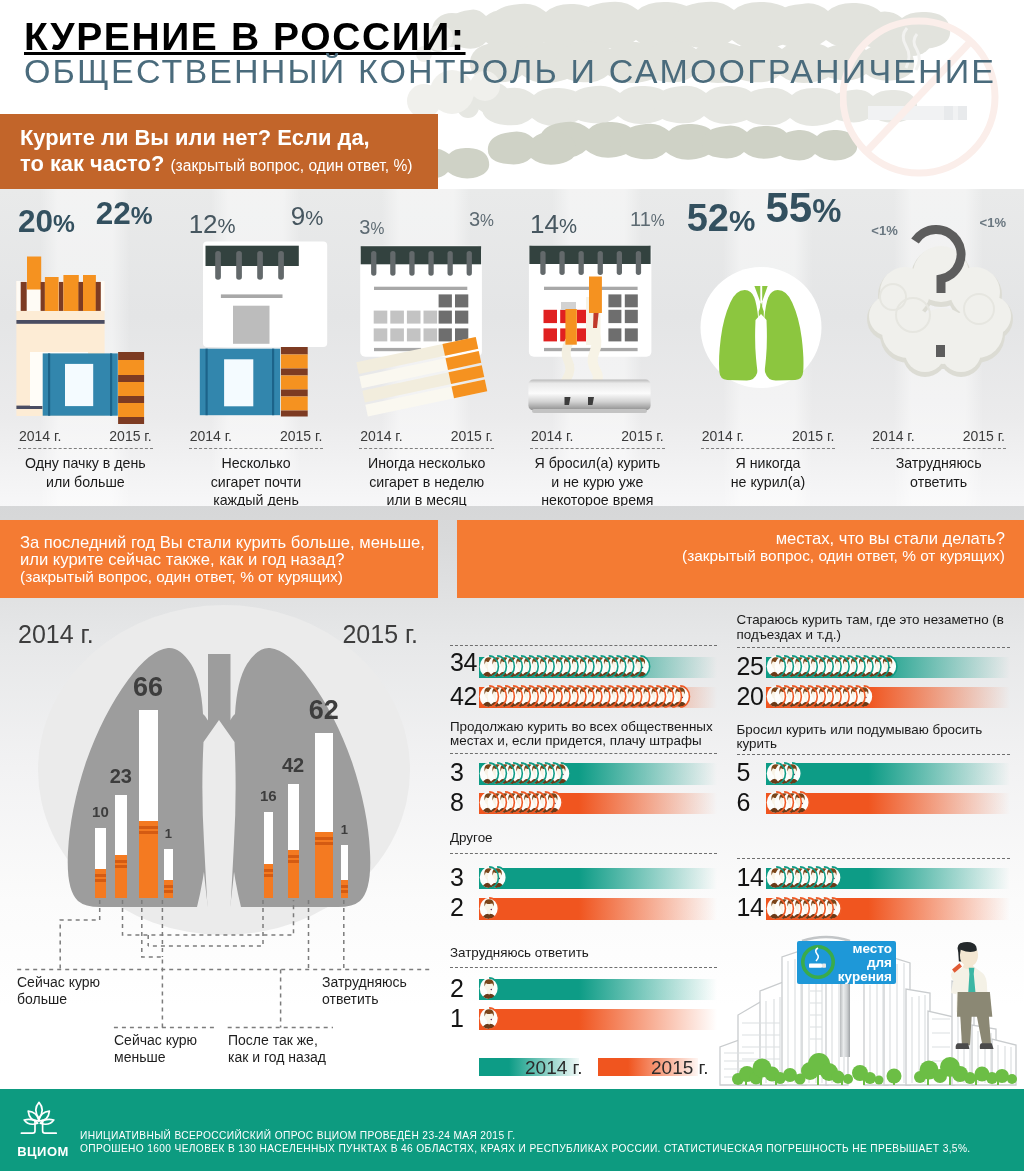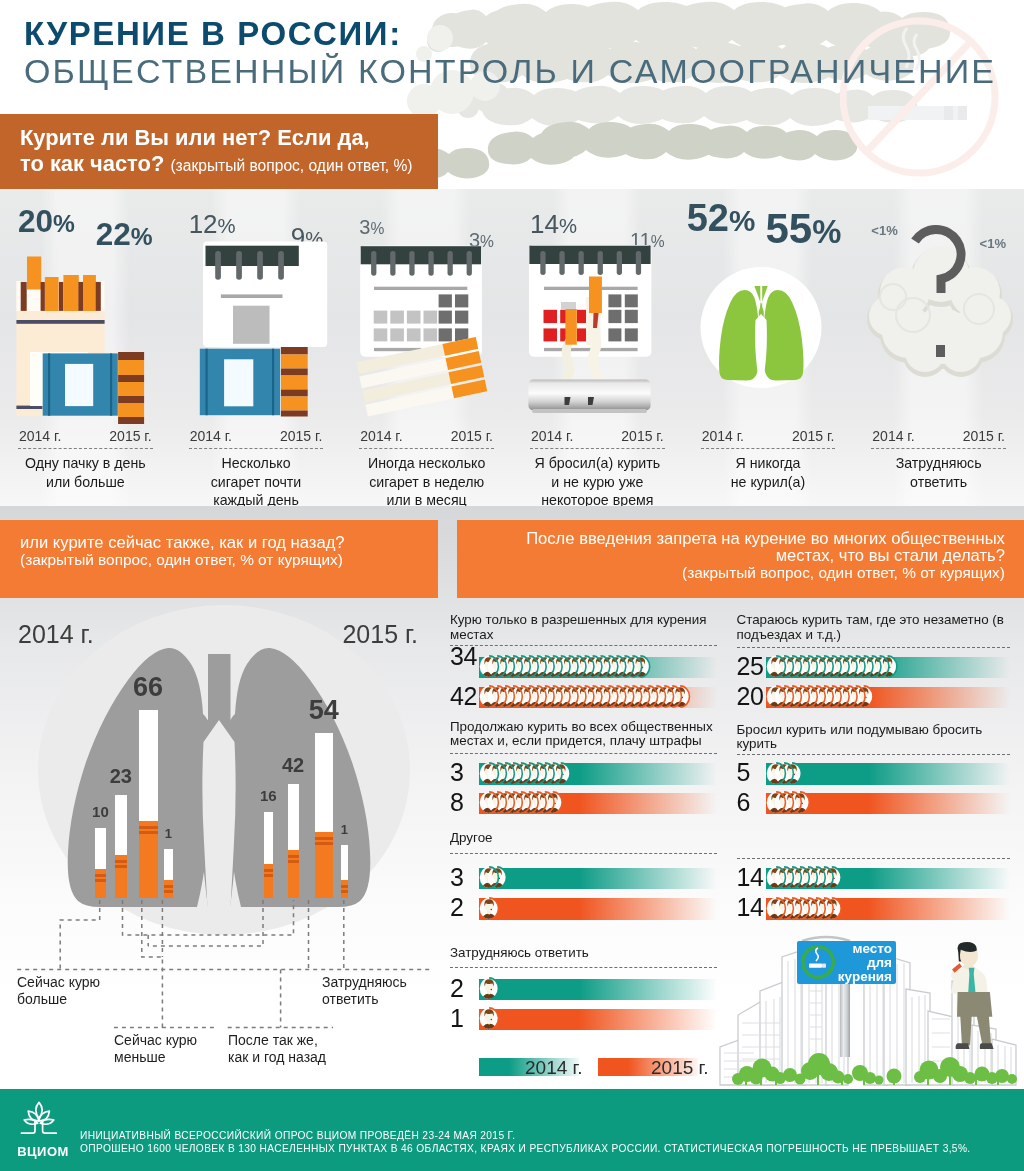--- a/index.html
+++ b/index.html
@@ -3,41 +3,41 @@
 <meta charset="utf-8">
 <style>
   html,body{margin:0;padding:0;}
   body{width:1024px;height:1171px;font-family:"Liberation Sans",sans-serif;background:#fff;overflow:hidden;}
   .page{position:relative;width:1024px;height:1171px;background:#fff;}
 
   
   .header{position:absolute;left:0;top:0;width:1024px;height:200px;overflow:hidden;background:#fff;}
   .smoke-svg{position:absolute;left:0;top:0;}
   .nosmoke{position:absolute;left:840px;top:0px;}
-  .title1{position:absolute;left:24px;top:15px;font-size:33px;font-weight:bold;color:#0c4a6e;letter-spacing:1.6px;}
+  .title1{position:absolute;left:24px;top:15px;font-size:39px;font-weight:bold;color:#000000;letter-spacing:1.6px;text-decoration:underline;}
   .title2{position:absolute;left:24px;top:52px;font-size:34px;font-weight:normal;color:#4a6b7c;letter-spacing:2.15px;}
 
   
   .qbox1{position:absolute;left:0;top:113.5px;width:438px;height:75px;background:#c2652a;}
   .qbox1 .l1{position:absolute;left:20px;top:11.5px;font-size:21.9px;font-weight:bold;color:#fff;line-height:25px;}
   .qbox1 .l2{position:absolute;left:20px;top:37px;font-size:21.9px;font-weight:bold;color:#fff;line-height:25px;white-space:nowrap;}
   .qbox1 .note{font-size:15.6px;font-weight:normal;}
 
   
   .cols{position:absolute;left:0;top:189px;width:1024px;height:317px;overflow:hidden;}
   .colbg{position:absolute;left:0;top:0;width:1024px;height:317px;
     background:linear-gradient(to bottom, #e9eaea 0%, #e4e5e6 40%, #ebebec 72%, #f7f7f8 100%);}
   .colbg::after{content:"";position:absolute;left:0;top:0;width:1024px;height:317px;
     background:repeating-linear-gradient(to right,
       rgba(255,255,255,0.0) 0px, rgba(255,255,255,0.0) 40px,
       rgba(255,255,255,0.45) 58px, rgba(255,255,255,0.45) 112px,
       rgba(255,255,255,0.0) 130px, rgba(255,255,255,0.0) 170.66px);}
   .col{position:absolute;top:0;width:170.66px;height:317px;}
   .col .pct-l{position:absolute;left:18px;bottom:269px;line-height:1;}
-  .col .pct-r{position:absolute;right:18px;bottom:256px;line-height:1;}
+  .col .pct-r{position:absolute;right:18px;bottom:277px;line-height:1;}
   .pct{font-weight:bold;color:#33505f;}
   .pct.big{font-size:31.5px;}
   .col5 .pct.big{font-size:38px;}
   .col5 .pct-l{left:4px;}
   .col5 .pct-r{right:12px;}
   .pct.bigger{font-size:42px;font-weight:bold;}
   .pct .pctsign{font-size:0.78em;}
   .pct.mid{font-size:26px;font-weight:normal;color:#46565f;}
   .pct.sml{font-size:20px;font-weight:normal;color:#5d6a72;}
   .pct.tiny{font-size:13px;font-weight:bold;color:#6a7780;}
@@ -490,28 +490,28 @@
       <div class="dash"></div>
       <div class="clabel">Затрудняюсь
 ответить</div>
     </div>
   </div>
 
   <div class="lowerbg"></div>
 
   <div class="qbox2">
     <div class="qb-txt">
+      <div>За последний год Вы стали курить больше, меньше,</div>
       <div>или курите сейчас также, как и год назад?</div>
       <div class="qb-note">(закрытый вопрос, один ответ, % от курящих)</div>
     </div>
   </div>
 
   <div class="qbox3">
     <div class="qb-txt">
-      <div>После введения запрета на курение во многих общественных</div>
       <div>местах, что вы стали делать?</div>
       <div class="qb-note">(закрытый вопрос, один ответ, % от курящих)</div>
     </div>
   </div>
 
   <div class="lungs">
     <svg width="440" height="400" viewBox="0 0 440 400" style="position:absolute;left:0;top:0">
       <ellipse cx="224" cy="168" rx="186" ry="165" fill="#ebebeb"></ellipse>
       <path d="M208 52 L230.5 52 L230.5 118 Q238 132 239 152 Q240 210 235 260 Q232 292 230 305
                L208 305 Q206 292 203 260 Q198 210 199 152 Q200 132 208 118 Z" fill="#9d9d9d"></path>
@@ -568,21 +568,21 @@
         <div class="cigb1" style="top:70.8px"></div>
         <div class="cigb2" style="top:75.8px"></div>
       </div>
       <div class="cignum" style="left:275.5px;top:152.9px;width:35.0px;font-size:20px">42</div>
       <div class="cig" style="left:314.8px;top:130.8px;width:17.8px;height:165.4px">
         <div class="cigw"></div>
         <div class="cigo" style="top:99.0px"></div>
         <div class="cigb1" style="top:104.0px"></div>
         <div class="cigb2" style="top:109.0px"></div>
       </div>
-      <div class="cignum" style="left:302.8px;top:94.8px;width:41.8px;font-size:27px">54</div>
+      <div class="cignum" style="left:302.8px;top:94.8px;width:41.8px;font-size:27px">62</div>
       <div class="cig" style="left:340.5px;top:243.0px;width:7.5px;height:53.2px">
         <div class="cigw"></div>
         <div class="cigo" style="top:35.1px"></div>
         <div class="cigb1" style="top:40.1px"></div>
         <div class="cigb2" style="top:45.1px"></div>
       </div>
       <div class="cignum" style="left:328.5px;top:221.0px;width:31.5px;font-size:13px">1</div>
     </div>
     <svg class="dashlines" width="440" height="485" viewBox="0 0 440 485" style="position:absolute;left:0;top:0;pointer-events:none">
       <g stroke="#7c7c7c" stroke-width="1.5" fill="none" stroke-dasharray="4 4">
@@ -610,23 +610,22 @@
 больше</div>
     <div class="callout" style="left:114px;top:430px">Сейчас курю
 меньше</div>
     <div class="callout" style="left:228px;top:430px">После так же,
 как и год назад</div>
     <div class="callout" style="left:322px;top:372px">Затрудняюсь
 ответить</div>
   </div>
 
   <div class="barsarea">
-    <div class="bglabel" style="left:10.0px;top:11.0px;width:267.4px">Курю только в разрешенных для курения местах</div>
     <div class="bgdashline" style="left:10.0px;top:43.2px;width:267.4px"></div>
-    <div class="barnum" style="left:10.0px;top:42px">34</div>
+    <div class="barnum" style="left:10.0px;top:48px">34</div>
     <div class="bar teal" style="left:39.0px;top:54.5px;width:238.4px"></div>
     <div class="people" style="left:39.0px;top:53.0px"><svg width="172.4" height="25" viewBox="0 0 172.4 25">
           <use href="#personT" x="0.0" y="0"></use>
           <use href="#personT" x="7.96" y="0"></use>
           <use href="#personT" x="15.92" y="0"></use>
           <use href="#personT" x="23.88" y="0"></use>
           <use href="#personT" x="31.84" y="0"></use>
           <use href="#personT" x="39.8" y="0"></use>
           <use href="#personT" x="47.76" y="0"></use>
           <use href="#personT" x="55.72" y="0"></use>

